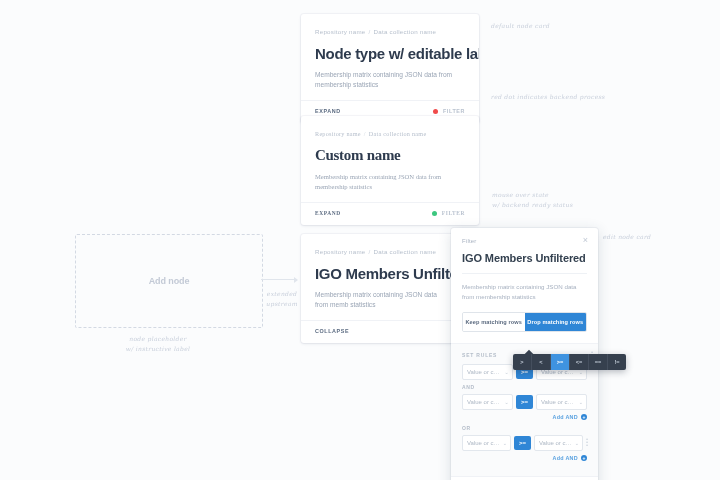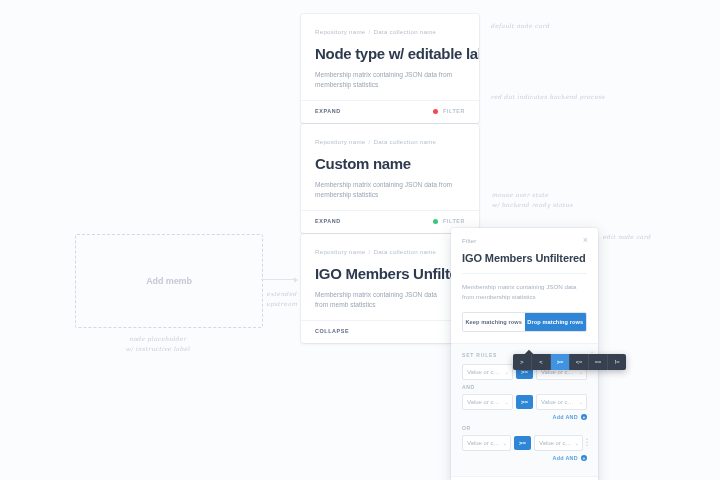--- a/index.html
+++ b/index.html
@@ -55,21 +55,21 @@
     font-weight:bold;
     letter-spacing:.6px;
     color:#5a6a80;
   }
   .foot-right{display:flex;align-items:center;gap:5px;}
   .status-dot{width:5px;height:5px;border-radius:50%;display:inline-block;}
   .filter-lbl{font-size:5.4px;letter-spacing:.6px;color:#b9c2cf;font-weight:bold;}
 
   
   #card1{left:301px;top:14px;width:178px;}
-  #card2{left:301px;top:124px;width:178px;}
+  #card2{left:301px;top:116px;width:178px;font-family:Liberation Serif, serif;}
   #card3{left:301px;top:234px;width:178px;}
   #card3 .card-desc{max-width:128px;}
 
   
   .placeholder{
     position:absolute;left:75px;top:234px;width:186px;height:92px;
     border:1px dashed #d3d9e3;
     border-radius:2px;
     display:flex;align-items:center;justify-content:center;
     background:transparent;
@@ -188,21 +188,21 @@
   }
   .oppop b:last-child{border-right:0;}
   .oppop b.sel-op{background:#3f93e0;color:#fff;}
 </style>
 </head>
 <body>
 
 <div class="canvas">
 
   <div class="placeholder">
-    <span>Add memb</span>
+    <span>Add node</span>
   </div>
 
   <div class="connector">
     <div class="line"></div>
     <div class="arrow"></div>
   </div>
 
   <div class="card" id="card1">
     <div class="card-body">
       <div class="breadcrumb">

